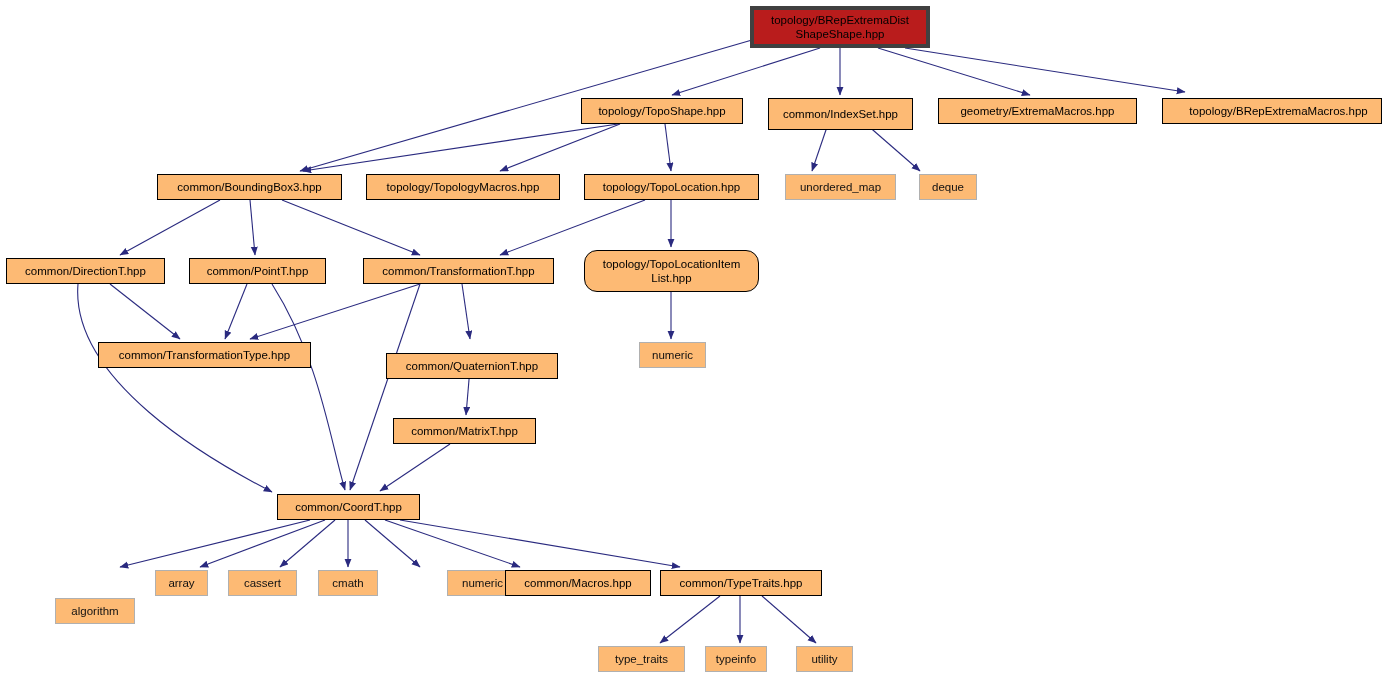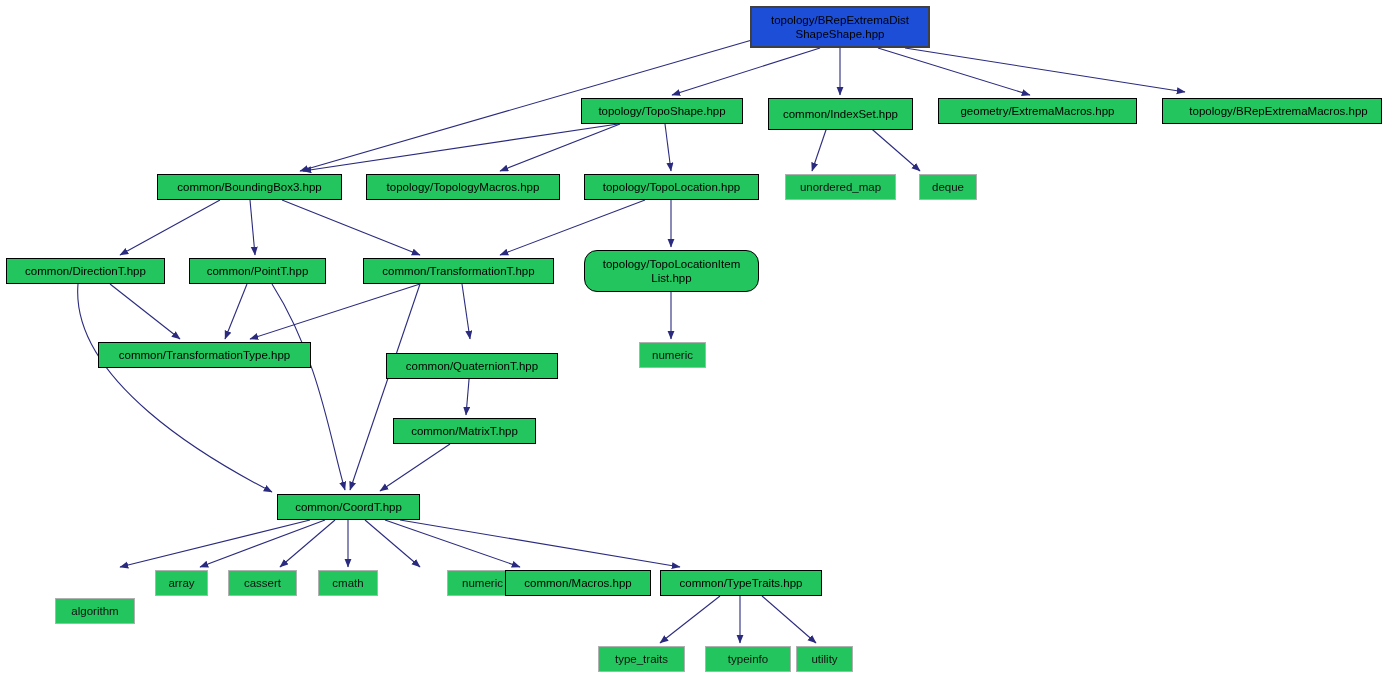--- a/index.html
+++ b/index.html
@@ -26,34 +26,34 @@
   .node {
     position: absolute;
     box-sizing: border-box;
     display: flex;
     align-items: center;
     justify-content: center;
     text-align: center;
     font-size: 11.5px;
     line-height: 1.25;
     color: #000000;
-    background: #22c55e;
+    background: #fdba74;
     white-space: pre-line;
     padding: 1px 4px;
   }
   .node.solid {
     border: 1px solid #000000;
   }
   .node.thin {
     border: 1px solid #b0b0b0;
     color: #111111;
   }
   .node.root {
-    border: 2px solid #404040;
-    background: #1d4ed8;
+    border: 4px solid #404040;
+    background: #b91c1c;
   }
 </style>
 </head>
 <body>
 
 <div id="canvas">
   <svg class="edges" viewBox="0 0 1388 679">
     <defs>
       <marker id="arrow" markerWidth="9" markerHeight="9" refX="7.5" refY="3.2" orient="auto" markerUnits="strokeWidth">
         <path d="M0,0 L8,3.2 L0,6.4 z" fill="#2a2a7f"></path>
@@ -120,16 +120,16 @@
       <div class="node solid" style="left: 393px; top: 418px; width: 143px; height: 26px;">common/MatrixT.hpp</div>
       <div class="node solid" style="left: 277px; top: 494px; width: 143px; height: 26px;">common/CoordT.hpp</div>
       <div class="node thin" style="left: 55px; top: 598px; width: 80px; height: 26px;">algorithm</div>
       <div class="node thin" style="left: 155px; top: 570px; width: 53px; height: 26px;">array</div>
       <div class="node thin" style="left: 228px; top: 570px; width: 69px; height: 26px;">cassert</div>
       <div class="node thin" style="left: 318px; top: 570px; width: 60px; height: 26px;">cmath</div>
       <div class="node thin" style="left: 399px; top: 570px; width: 71px; height: 26px; margin-left: 48px;">numeric</div>
       <div class="node solid" style="left: 492px; top: 570px; width: 146px; height: 26px; margin-left: 13px;">common/Macros.hpp</div>
       <div class="node solid" style="left: 660px; top: 570px; width: 162px; height: 26px;">common/TypeTraits.hpp</div>
       <div class="node thin" style="left: 598px; top: 646px; width: 87px; height: 26px;">type_traits</div>
-      <div class="node thin" style="left: 705px; top: 646px; width: 86px; height: 26px;">typeinfo</div>
+      <div class="node thin" style="left: 705px; top: 646px; width: 62px; height: 26px;">typeinfo</div>
       <div class="node thin" style="left: 796px; top: 646px; width: 57px; height: 26px;">utility</div>
     </div>
 </div>
 
 </body></html>

